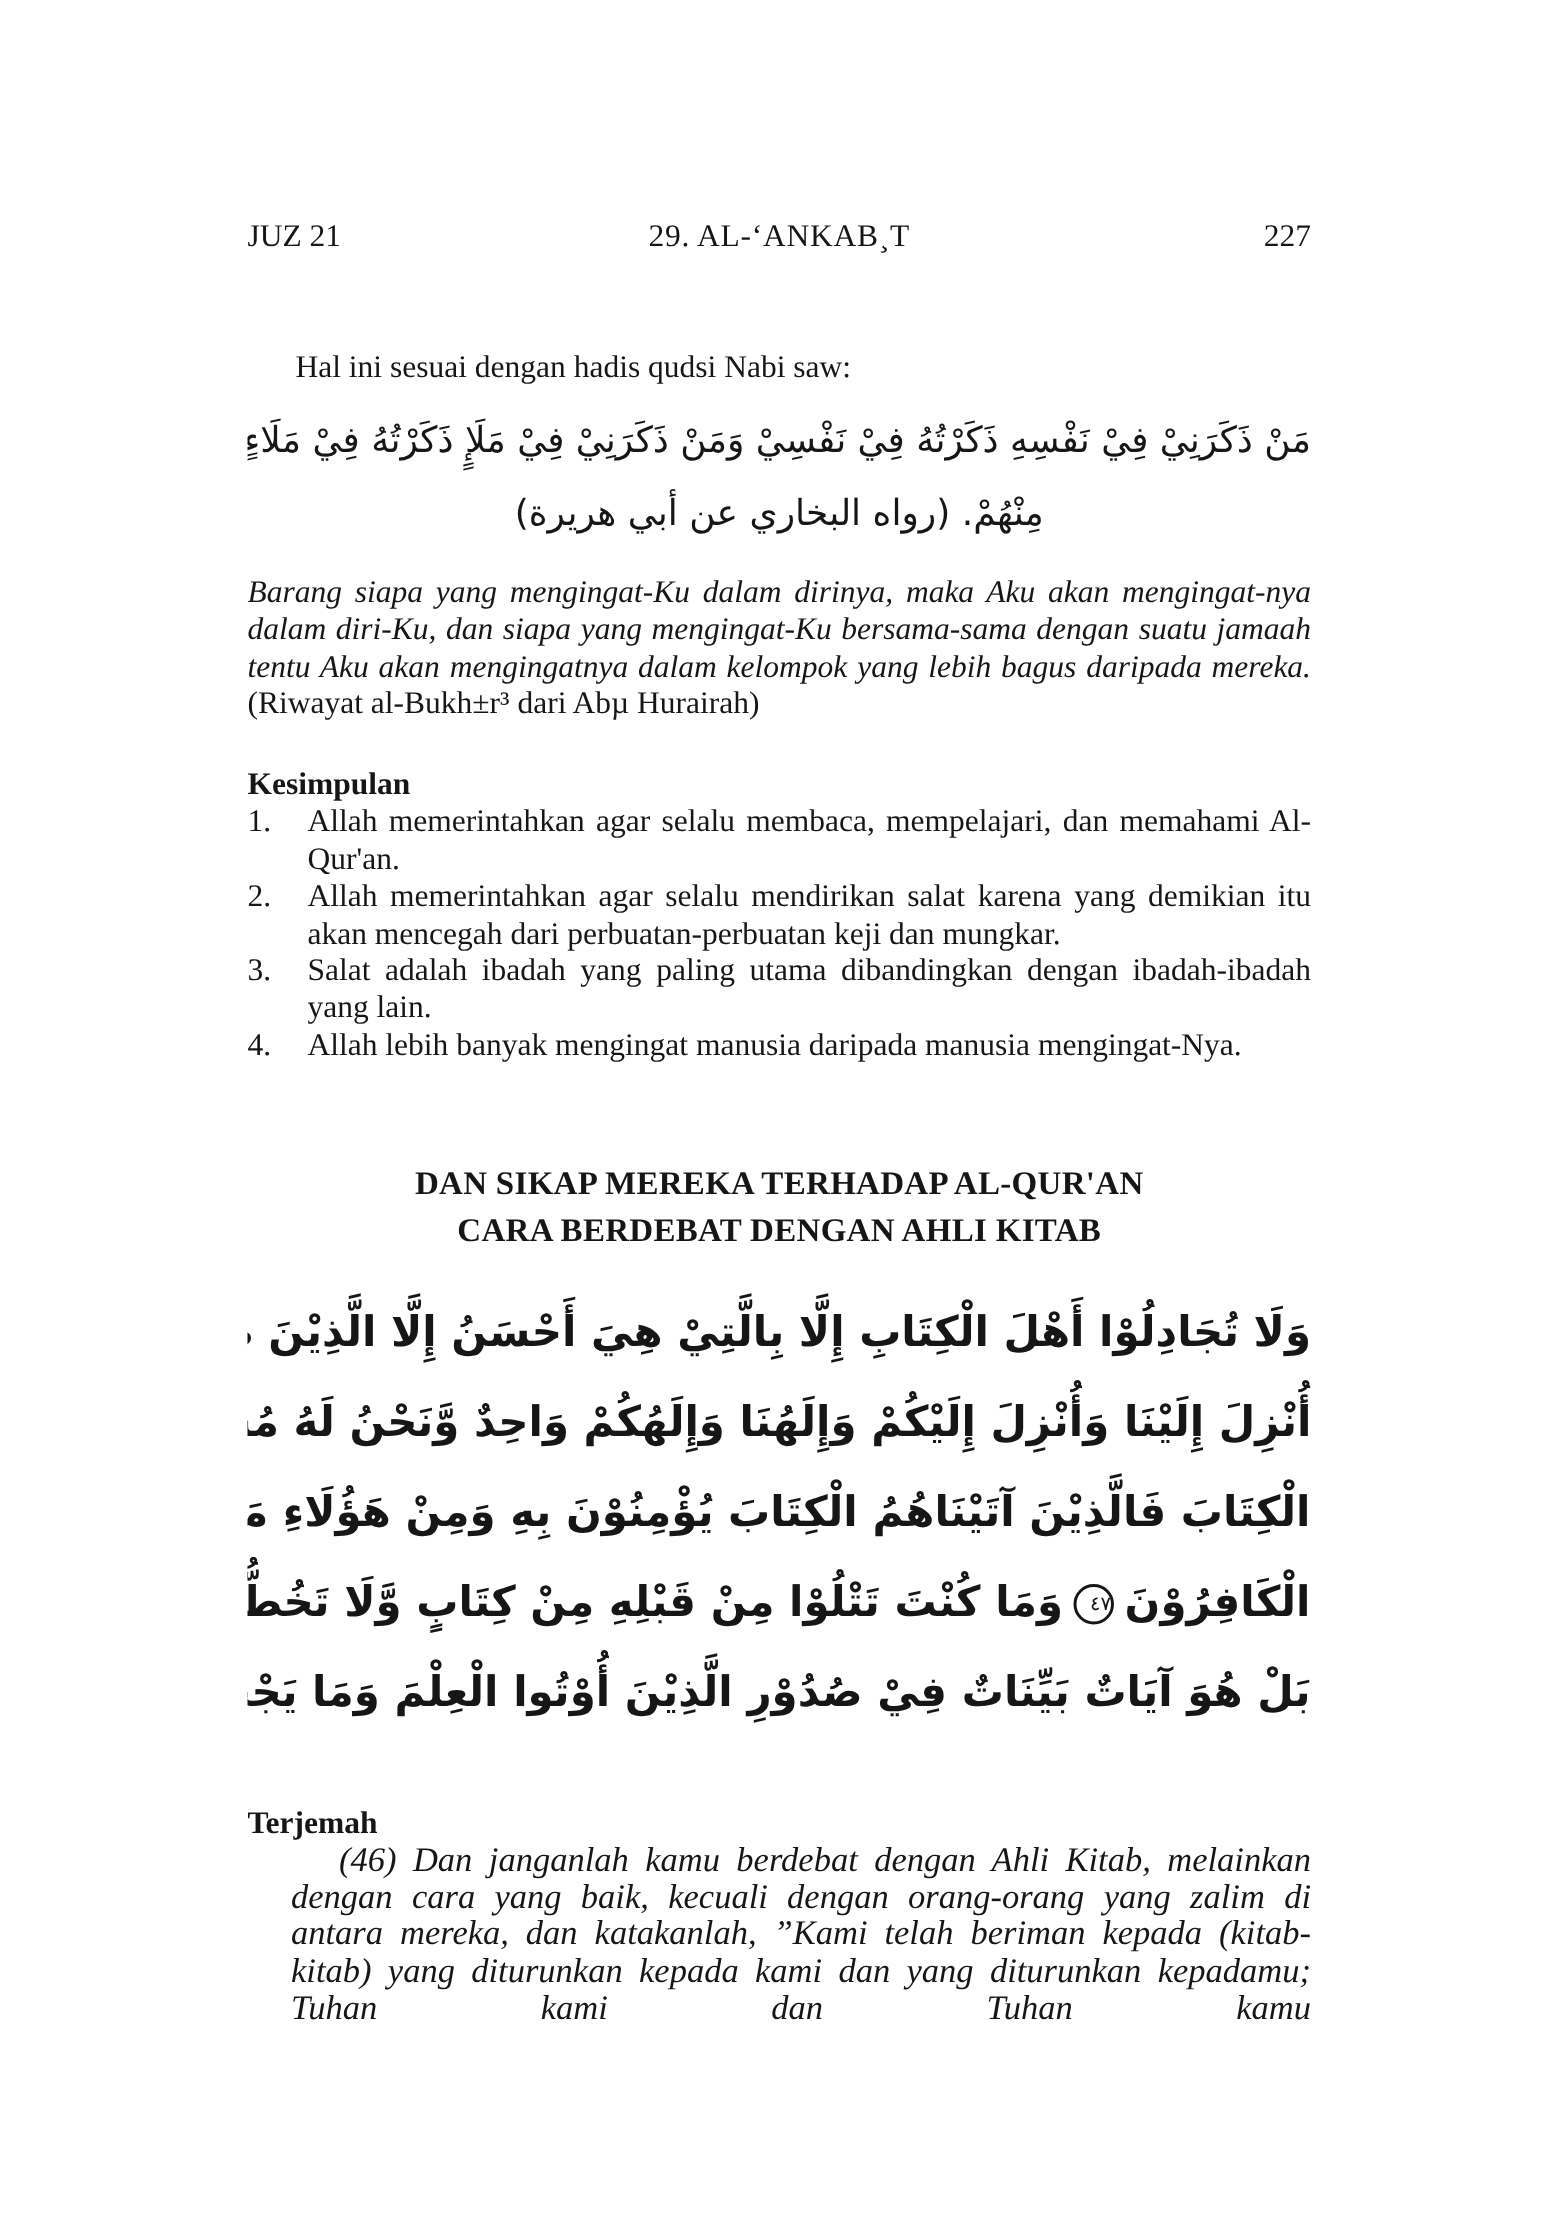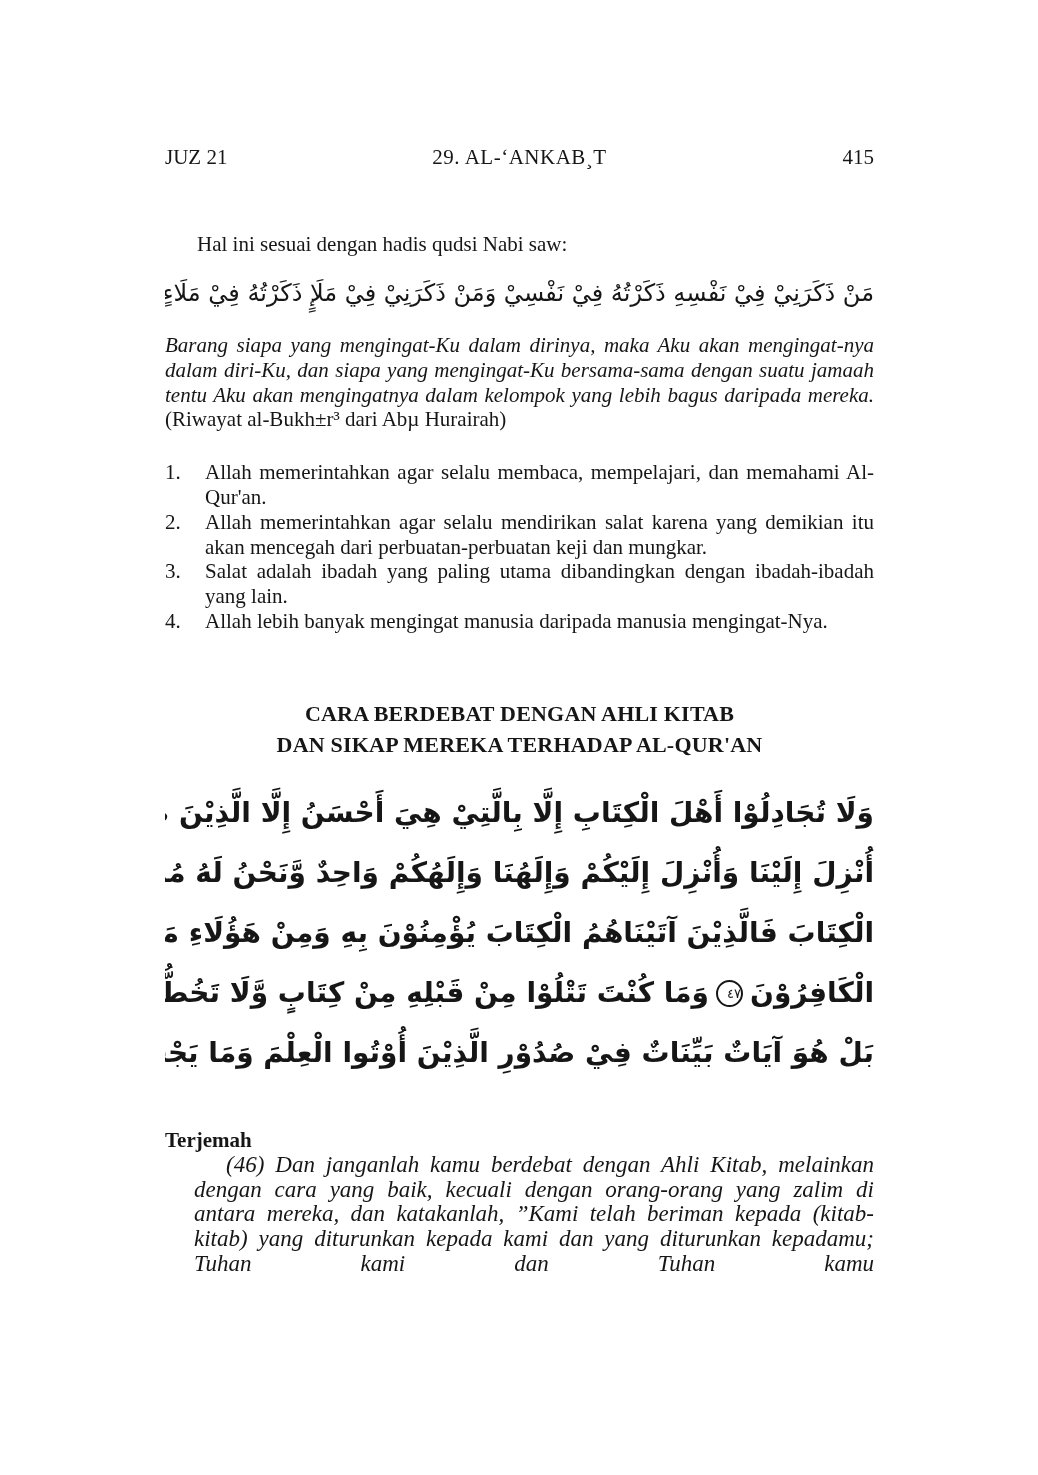--- a/index.html
+++ b/index.html
@@ -112,53 +112,55 @@
   }
 </style>
 </head>
 <body>
 
 <div class="page">
 
   <div class="header">
     <span class="juz">JUZ 21</span>
     <span class="surah">29. AL-‘ANKAB¸T</span>
-    <span class="pagenum">415</span>
+    <span class="pagenum">227</span>
   </div>
 
   <p class="intro">Hal ini sesuai dengan hadis qudsi Nabi saw:</p>
 
   <div class="hadith" dir="rtl" lang="ar">
     <div class="hadith-line-1">مَنْ ذَكَرَنِيْ فِيْ نَفْسِهِ ذَكَرْتُهُ فِيْ نَفْسِيْ وَمَنْ ذَكَرَنِيْ فِيْ مَلَإٍ ذَكَرْتُهُ فِيْ مَلَاءٍ هُمْ خَيْرٌ</div>
+    <div class="hadith-line-2">مِنْهُمْ. (رواه البخاري عن أبي هريرة)</div>
   </div>
 
   <p class="hadith-translation"><span class="it">Barang siapa yang mengingat-Ku dalam dirinya, maka Aku akan mengingat-nya dalam diri-Ku, dan siapa yang mengingat-Ku bersama-sama dengan suatu jamaah tentu Aku akan mengingatnya dalam kelompok yang lebih bagus daripada mereka.</span><span> (Riwayat al-Bukh±r³ dari Abµ Hurairah)</span></p>
 
+  <div class="kes-heading">Kesimpulan</div>
   <div class="kes-list">
       <div class="k-item">
         <span class="k-num">1.</span>
         <div class="k-text">Allah memerintahkan agar selalu membaca, mempelajari, dan memahami Al-Qur'an.</div>
       </div>
       <div class="k-item">
         <span class="k-num">2.</span>
         <div class="k-text">Allah memerintahkan agar selalu mendirikan salat karena yang demikian itu akan mencegah dari perbuatan-perbuatan keji dan mungkar.</div>
       </div>
       <div class="k-item">
         <span class="k-num">3.</span>
         <div class="k-text">Salat adalah ibadah yang paling utama dibandingkan dengan ibadah-ibadah yang lain.</div>
       </div>
       <div class="k-item">
         <span class="k-num">4.</span>
         <div class="k-text">Allah lebih banyak mengingat manusia daripada manusia mengingat-Nya.</div>
       </div>
     </div>
 
   <div class="section-heading">
+    <div>DAN SIKAP MEREKA TERHADAP AL-QUR'AN</div>
     <div>CARA BERDEBAT DENGAN AHLI KITAB</div>
-    <div>DAN SIKAP MEREKA TERHADAP AL-QUR'AN</div>
   </div>
 
   <div class="quran" dir="rtl" lang="ar">
       <div class="quran-line"><span>وَلَا تُجَادِلُوْا أَهْلَ الْكِتَابِ إِلَّا بِالَّتِيْ هِيَ أَحْسَنُ إِلَّا الَّذِيْنَ ظَلَمُوْا مِنْهُمْ وَقُوْلُوْا آمَنَّا بِالَّذِيْ</span></div>
       <div class="quran-line"><span>أُنْزِلَ إِلَيْنَا وَأُنْزِلَ إِلَيْكُمْ وَإِلَهُنَا وَإِلَهُكُمْ وَاحِدٌ وَّنَحْنُ لَهُ مُسْلِمُوْنَ</span></div>
       <div class="quran-line"><span>الْكِتَابَ فَالَّذِيْنَ آتَيْنَاهُمُ الْكِتَابَ يُؤْمِنُوْنَ بِهِ وَمِنْ هَؤُلَاءِ مَنْ يُّؤْمِنُ بِهِ وَمَا يَجْحَدُ بِآيَاتِنَا إِلَّا</span></div>
       <div class="quran-line"><span>الْكَافِرُوْنَ</span><span class="ayah-marker">٤٧</span><span>وَمَا كُنْتَ تَتْلُوْا مِنْ قَبْلِهِ مِنْ كِتَابٍ وَّلَا تَخُطُّهُ بِيَمِيْنِكَ إِذًا لَارْتَابَ الْمُبْطِلُوْنَ</span></div>
       <div class="quran-line"><span>بَلْ هُوَ آيَاتٌ بَيِّنَاتٌ فِيْ صُدُوْرِ الَّذِيْنَ أُوْتُوا الْعِلْمَ وَمَا يَجْحَدُ بِآيَاتِنَا إِلَّا الظَّالِمُوْنَ</span></div>
     </div>
 

